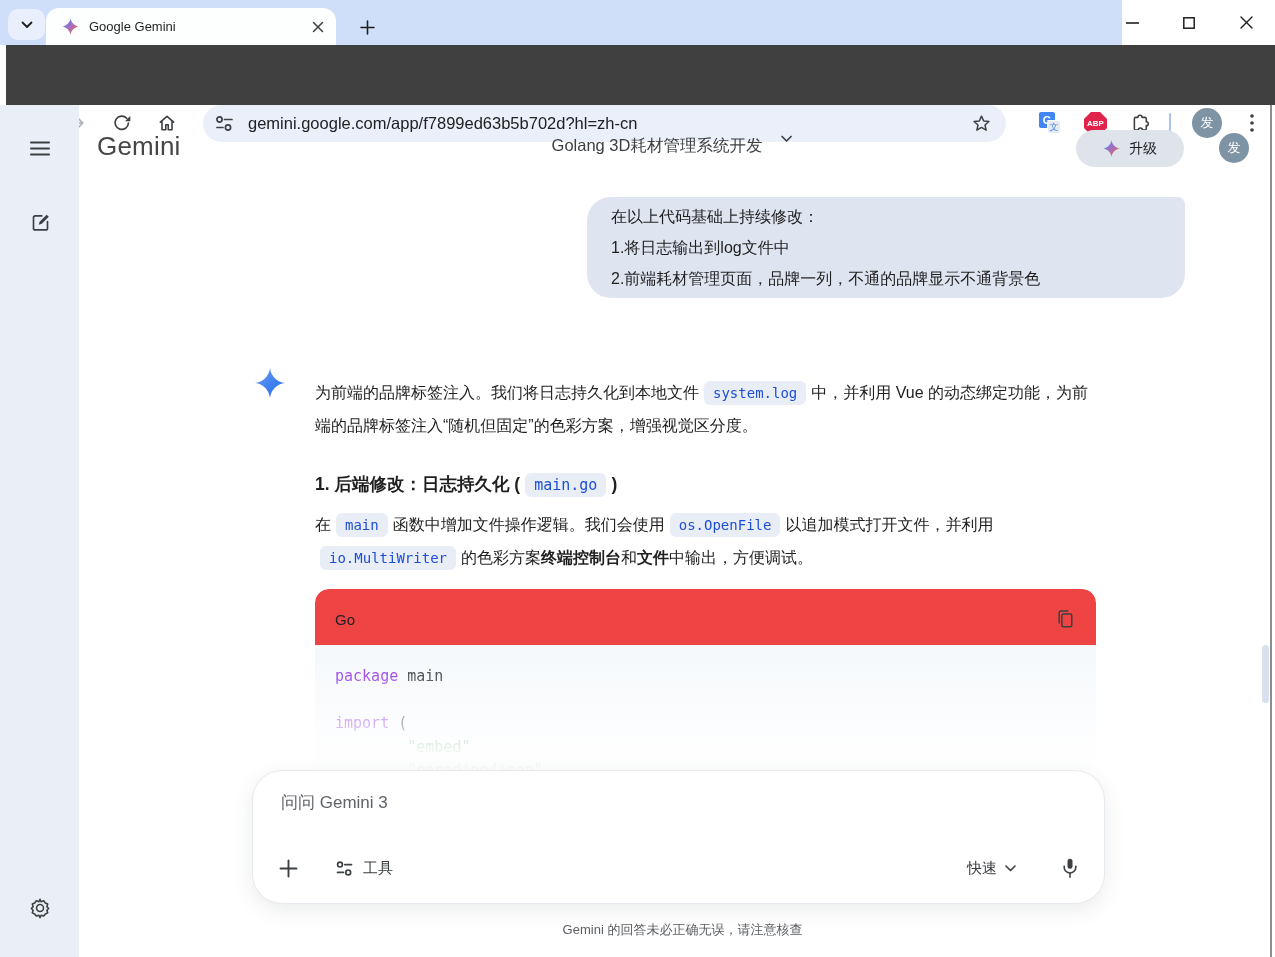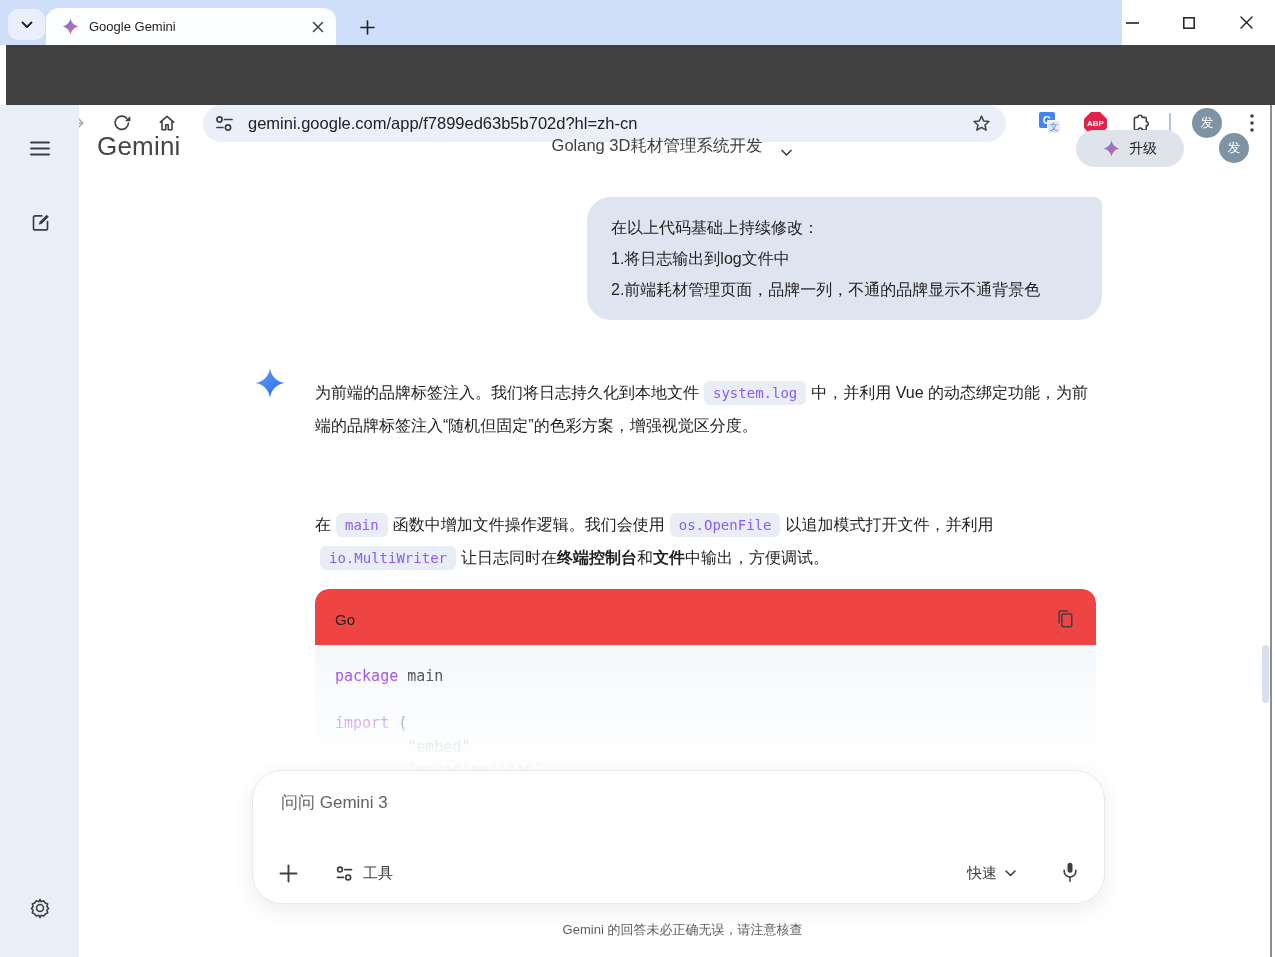--- a/index.html
+++ b/index.html
@@ -29,50 +29,50 @@
   .avatar { width:30px; height:30px; border-radius:50%; background:#7e93a3; color:#fff; font-size:13px; display:flex; align-items:center; justify-content:center; }
   .avatar.tb { position:absolute; left:1186px; top:63px; }
 
   
   .sidebar { position:absolute; left:0; top:105px; width:79px; height:852px; background:#e9eef7; }
   .sb-btn { position:absolute; left:27px; width:26px; height:26px; display:flex; align-items:center; justify-content:center; }
   .win-edge { position:absolute; left:1270px; top:105px; width:2px; height:852px; background:#8a8d91; }
   .scroll-thumb { position:absolute; left:1262px; top:645px; width:7px; height:58px; background:#d9e1ee; border-radius:4px; }
 
   .gem-logo { position:absolute; left:97px; top:131px; font-size:26px; font-weight:500; color:#444746; letter-spacing:.2px; }
-  .chat-title-wrap { position:absolute; left:672px; top:135px; transform:translateX(-50%); display:flex; align-items:flex-end; gap:18px; cursor:pointer; }
+  .chat-title-wrap { position:absolute; left:672px; top:135px; transform:translateX(-50%); display:flex; align-items:flex-start; gap:18px; cursor:pointer; }
   .chat-title { font-size:16.5px; color:#3c4043; white-space:nowrap; }
   .upgrade { position:absolute; left:1076px; top:130px; width:108px; height:37px; border-radius:19px; background:#dfe4eb; display:flex; align-items:center; justify-content:center; gap:9px; cursor:pointer; }
   .upgrade span { font-size:14px; color:#202124; }
   .avatar.hd { position:absolute; left:1219px; top:133px; }
 
   
-  .user-bubble { position:absolute; left:587px; top:197px; width:515px; background:#dfe4f1; border-radius:24px 8px 24px 24px; padding:15px 24px; font-size:16px; line-height:31px; color:#1f1f1f; }
+  .user-bubble { position:absolute; left:587px; top:197px; width:598px; background:#dfe4f1; border-radius:24px 8px 24px 24px; padding:4px 24px; font-size:16px; line-height:31px; color:#1f1f1f; }
   .sparkle { position:absolute; left:255px; top:368px; }
   .md { position:absolute; left:315px; width:784px; color:#1f1f1f; }
   .p1 { top:377px; font-size:16px; line-height:32.5px; }
   .h1 { top:470px; font-size:17.5px; font-weight:bold; line-height:28px; }
   .p2 { top:508px; font-size:16px; line-height:33px; }
-  .chip { display:inline-block; background:#e9edf6; border-radius:6px; padding:1px 9px; margin:0 5px; font-family:"DejaVu Sans Mono","Liberation Mono",monospace; font-size:14px; color:#8b5cf6; line-height:22px; vertical-align:baseline; }
+  .chip { display:inline-block; background:#e9edf6; border-radius:6px; padding:1px 9px; margin:0 5px; font-family:"DejaVu Sans Mono","Liberation Mono",monospace; font-size:14px; color:#1d4ed8; line-height:22px; vertical-align:baseline; }
   .h1 .chip { font-weight:normal; font-size:15px; }
 
   .codecard { position:absolute; left:315px; top:589px; width:781px; height:201px; border-radius:14px 14px 0 0; overflow:hidden; }
   .codehead { height:56px; background:#ef4444; display:flex; align-items:center; padding:4px 22px 0 20px; border-radius:14px 14px 0 0; }
   .codelang { font-size:15px; color:#202124; flex:1; }
   .codebody { background:#f6f9fc; padding:20px 0 0 20px; font-family:"DejaVu Sans Mono","Liberation Mono",monospace; font-size:15px; line-height:23.5px; }
   .codeline { white-space:pre; min-height:23.5px; color:#33363a; }
   .kw { color:#9334e6; }
   .str { color:#4c9a52; }
   .codefade { position:absolute; left:0; top:70px; width:100%; height:131px; background:linear-gradient(to bottom, rgba(255,255,255,0) 0%, rgba(255,255,255,.9) 70%, #ffffff 100%); pointer-events:none; }
 
   
   .composer { position:absolute; left:252px; top:770px; width:853px; height:134px; background:#fff; border:1px solid #e6e9ee; border-radius:30px; box-shadow:0 6px 20px rgba(60,64,67,.10); }
   .composer input { position:absolute; left:28px; top:22px; width:600px; border:none; outline:none; background:transparent; font-size:17px; font-family:inherit; color:#1f1f1f; }
   .composer input::placeholder { color:#5f6368; opacity:1; }
-  .comp-row { position:absolute; left:26px; right:24px; bottom:20px; height:30px; display:flex; align-items:flex-end; }
+  .comp-row { position:absolute; left:26px; right:24px; bottom:20px; height:30px; display:flex; align-items:center; }
   .tools { display:flex; align-items:center; gap:9px; margin-left:38px; cursor:pointer; }
   .tools span, .mode span { font-size:15px; color:#3c4043; }
   .mode { display:flex; align-items:center; gap:8px; margin-right:44px; cursor:pointer; }
   .spacer { flex:1; }
 
   .disclaimer { position:absolute; left:79px; width:1187px; top:921px; text-align:center; font-size:13px; color:#5b5e62;padding-left:20px; }
 </style>
 </head>
 <body>
 
@@ -243,23 +243,26 @@
   <div class="sparkle">
     <svg width="30" height="30" viewBox="0 0 24 24">
         <path d="M12 0C12.8 6.5 17.5 11.2 24 12 17.5 12.8 12.8 17.5 12 24 11.2 17.5 6.5 12.8 0 12 6.5 11.2 11.2 6.5 12 0Z" fill="url(#gblue)"></path>
       </svg>
   </div>
 
   <div class="md p1">
     <span>为前端的品牌标签注入。我们将日志持久化到本地文件</span><span class="chip">system.log</span><span>中，并利用 Vue 的动态绑定功能，为前端的品牌标签注入“随机但固定”的色彩方案，增强视觉区分度。</span>
   </div>
 
+  <div class="md h1">
+    <span>1. 后端修改：日志持久化 (</span><span class="chip">main.go</span><span>)</span>
+  </div>
 
   <div class="md p2">
-    <span>在</span><span class="chip">main</span><span>函数中增加文件操作逻辑。我们会使用</span><span class="chip">os.OpenFile</span><span>以追加模式打开文件，并利用</span><span class="chip">io.MultiWriter</span><span>让日志同时在</span><b>终端控制台</b><span>和</span><b>文件</b><span>中输出，方便调试。</span>
+    <span>在</span><span class="chip">main</span><span>函数中增加文件操作逻辑。我们会使用</span><span class="chip">os.OpenFile</span><span>以追加模式打开文件，并利用</span><span class="chip">io.MultiWriter</span><span>的色彩方案</span><b>终端控制台</b><span>和</span><b>文件</b><span>中输出，方便调试。</span>
   </div>
 
   <div class="codecard">
     <div class="codehead">
       <span class="codelang">Go</span>
       <span>
         <svg width="18" height="20" viewBox="0 0 20 22">
             <rect x="6.5" y="5.5" width="11" height="14" rx="1.6" fill="none" stroke="#3c4043" stroke-width="1.7"></rect>
             <path d="M3.5 15.5 V3.8 A1.8 1.8 0 0 1 5.3 2 H13" fill="none" stroke="#3c4043" stroke-width="1.7" stroke-linecap="round"></path>
           </svg>

